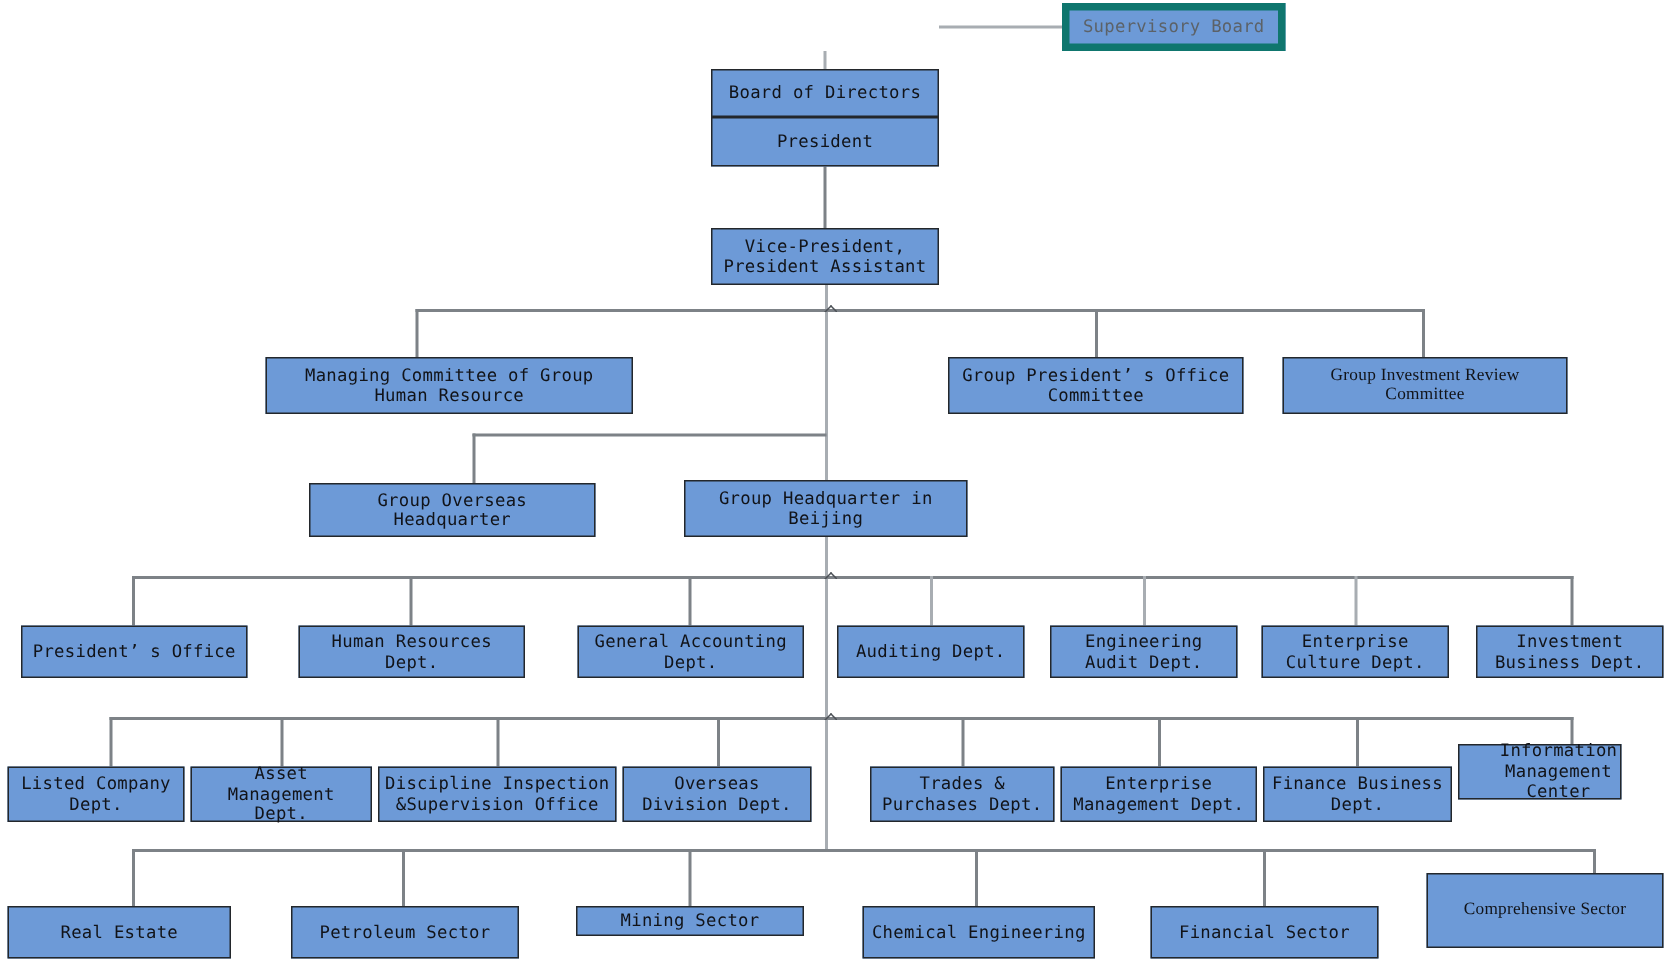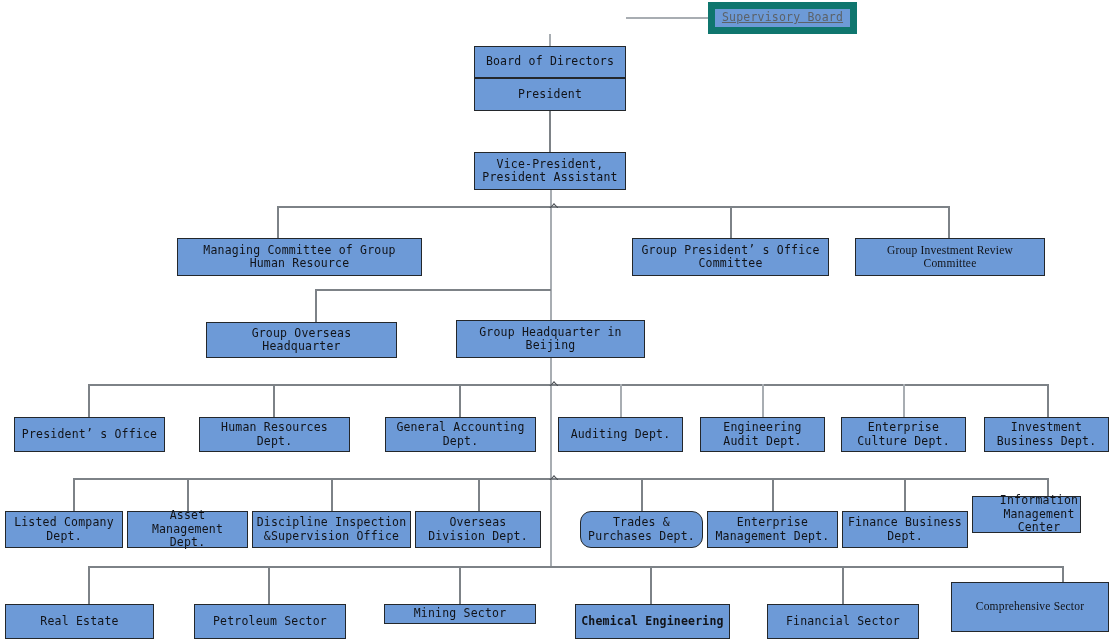--- a/index.html
+++ b/index.html
@@ -26,23 +26,22 @@
     letter-spacing: 0.2px;
     display: flex;
     align-items: center;
     justify-content: center;
     text-align: center;
     white-space: pre-line;
     padding: 0 3px;
     z-index: 3;
   }
   .node.muted {
-    border: 7px solid #0f766e;
+    border: 5px solid #0f766e;
     color: #5c6268;
-    text-decoration: underline;
   }
   .conn {
     position: absolute;
     background: #7d8287;
     z-index: 1;
   }
   .conn.h { height: 1.5px; }
   .conn.v { width: 1.5px; }
   .conn.thin { background: #a8adb2; }
   .junction {
@@ -148,38 +147,38 @@
   <div class="conn v" style="left:1047px; top:478px; height:33px;"></div>
 
   <div class="node" style="left:5px; top:511px; width:118px; height:37px;">Listed Company
 Dept.</div>
   <div class="node" style="left:127px; top:511px; width:121px; height:37px;">Asset Management
 Dept.</div>
   <div class="node" style="left:252px; top:511px; width:159px; height:37px;">Discipline Inspection
 &amp;Supervision Office</div>
   <div class="node" style="left:415px; top:511px; width:126px; height:37px;">Overseas
 Division Dept.</div>
-  <div class="node" style="left:580px; top:511px; width:123px; height:37px;border-radius:11px;">Trades &amp;
+  <div class="node" style="left:580px; top:511px; width:123px; height:37px;">Trades &amp;
 Purchases Dept.</div>
   <div class="node" style="left:707px; top:511px; width:131px; height:37px;">Enterprise
 Management Dept.</div>
   <div class="node" style="left:842px; top:511px; width:126px; height:37px;">Finance Business
 Dept.</div>
   <div class="node" style="left:972px; top:496px; width:109px; height:37px;padding-left:28px;">Information
 Management Center</div>
 
   <div class="conn h" style="left:88px; top:566px; width:975px;"></div>
 
   <div class="conn v" style="left:88px; top:566px; height:38px;"></div>
   <div class="conn v" style="left:268px; top:566px; height:38px;"></div>
   <div class="conn v" style="left:459px; top:566px; height:38px;"></div>
   <div class="conn v" style="left:650px; top:566px; height:38px;"></div>
   <div class="conn v" style="left:842px; top:566px; height:38px;"></div>
   <div class="conn v" style="left:1062px; top:566px; height:38px;"></div>
 
   <div class="node" style="left:5px; top:604px; width:149px; height:35px;">Real Estate</div>
   <div class="node" style="left:194px; top:604px; width:152px; height:35px;">Petroleum Sector</div>
   <div class="node" style="left:384px; top:604px; width:152px; height:20px;">Mining Sector</div>
-  <div class="node" style="left:575px; top:604px; width:155px; height:35px;font-weight:bold;">Chemical Engineering</div>
+  <div class="node" style="left:575px; top:604px; width:155px; height:35px;">Chemical Engineering</div>
   <div class="node" style="left:767px; top:604px; width:152px; height:35px;">Financial Sector</div>
   <div class="node" style="left:951px; top:582px; width:158px; height:50px;font-family:Liberation Serif, serif;">Comprehensive Sector</div>
 
 </div>
 
 </body></html>

